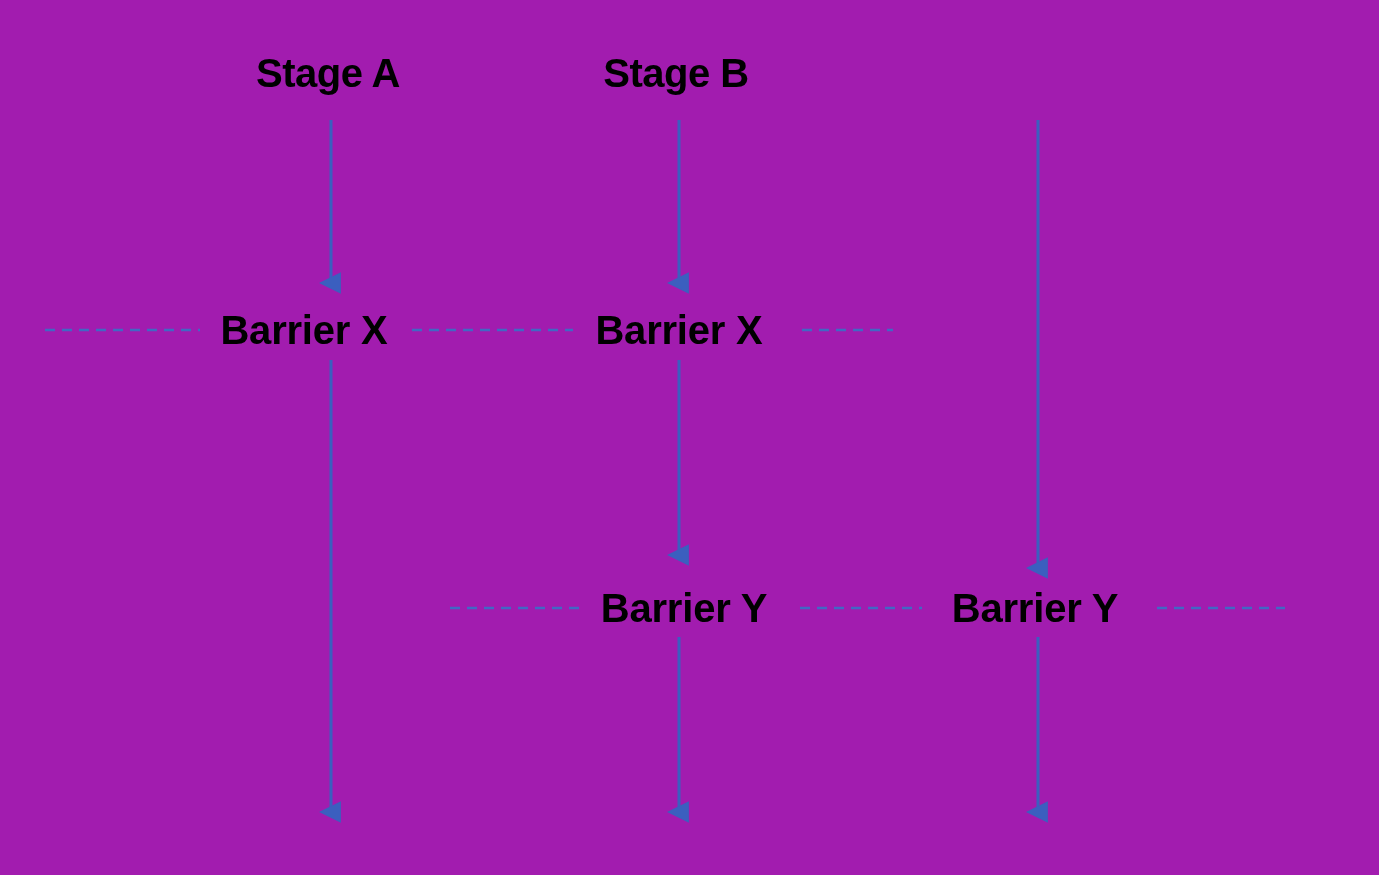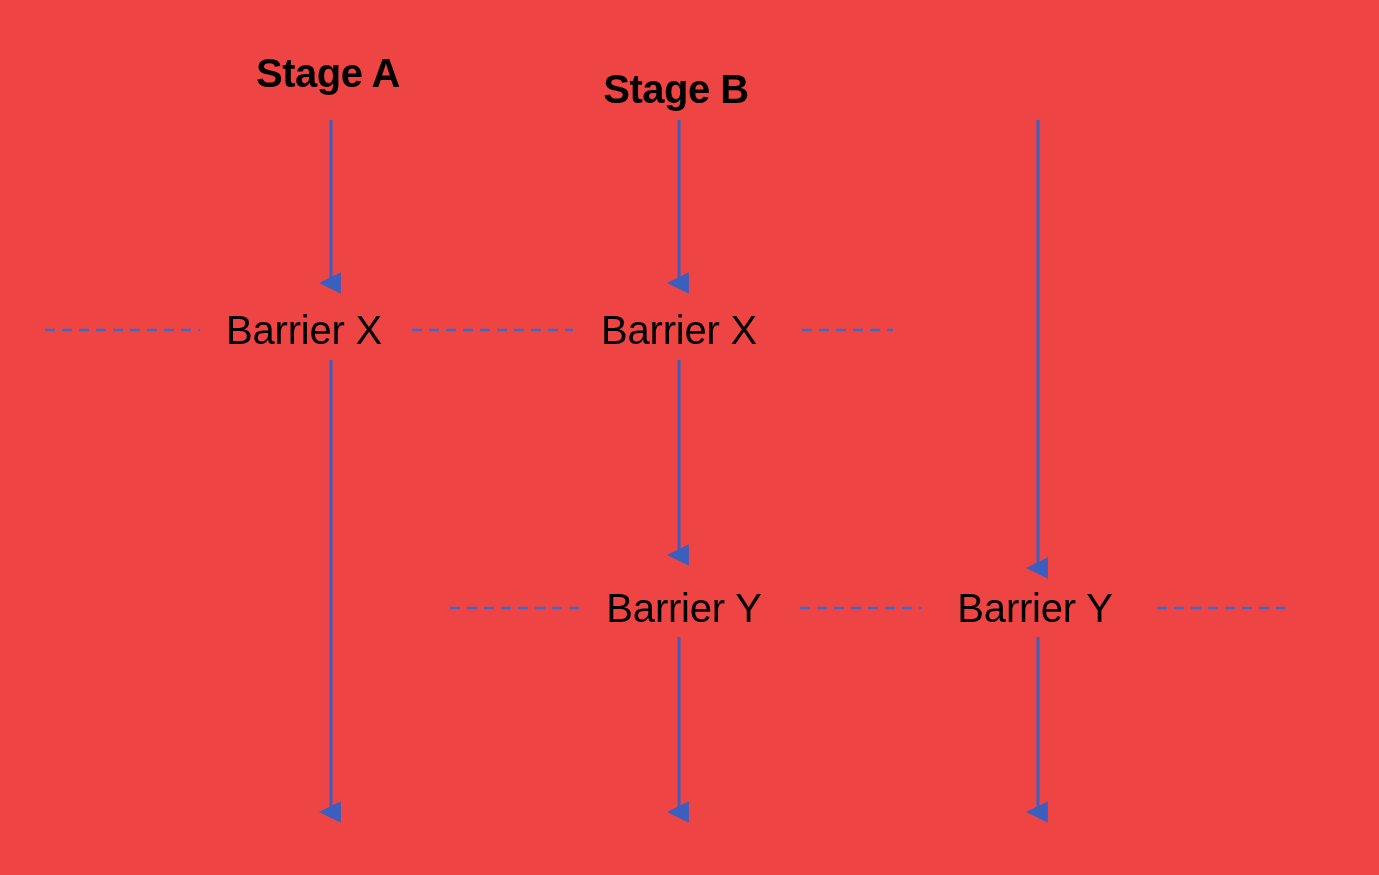--- a/index.html
+++ b/index.html
@@ -7,21 +7,21 @@
     padding: 0;
     background: #ffffff;
   }
   body {
     font-family: "Liberation Sans", sans-serif;
   }
   #canvas {
     position: relative;
     width: 1379px;
     height: 875px;
-    background: #ef4444;
+    background: #a21caf;
     overflow: hidden;
   }
   #flow-svg {
     position: absolute;
     left: 0;
     top: 0;
     width: 1379px;
     height: 875px;
   }
   .node-label {
@@ -31,21 +31,21 @@
     line-height: 1;
   }
   .stage-title {
     font-size: 40px;
     font-weight: bold;
     letter-spacing: -0.5px;
     transform: translate(-50%, 0);
   }
   .barrier-label {
     font-size: 40px;
-    font-weight: normal;
+    font-weight: bold;
     letter-spacing: -0.2px;
     transform: translate(-50%, -50%);
   }
 </style>
 </head>
 <body>
 
 <div id="canvas">
 
   <svg id="flow-svg" viewBox="0 0 1379 875">
@@ -67,21 +67,21 @@
         <line x1="45" y1="330" x2="200" y2="330" stroke="#4268c4" stroke-width="2.6" stroke-dasharray="10 7"></line>
         <line x1="412" y1="330" x2="573" y2="330" stroke="#4268c4" stroke-width="2.6" stroke-dasharray="10 7"></line>
         <line x1="802" y1="330" x2="893" y2="330" stroke="#4268c4" stroke-width="2.6" stroke-dasharray="10 7"></line>
         <line x1="450" y1="608" x2="580" y2="608" stroke="#4268c4" stroke-width="2.6" stroke-dasharray="10 7"></line>
         <line x1="800" y1="608" x2="922" y2="608" stroke="#4268c4" stroke-width="2.6" stroke-dasharray="10 7"></line>
         <line x1="1157" y1="608" x2="1285" y2="608" stroke="#4268c4" stroke-width="2.6" stroke-dasharray="10 7"></line>
       </g>
   </svg>
 
   <div class="node-label stage-title" style="left: 328px; top: 53px;">Stage A</div>
-  <div class="node-label stage-title" style="left: 676px; top: 69px;">Stage B</div>
+  <div class="node-label stage-title" style="left: 676px; top: 53px;">Stage B</div>
 
   <div class="node-label barrier-label" style="left: 304px; top: 330px;">Barrier X</div>
   <div class="node-label barrier-label" style="left: 679px; top: 330px;">Barrier X</div>
 
   <div class="node-label barrier-label" style="left: 684px; top: 608px;">Barrier Y</div>
   <div class="node-label barrier-label" style="left: 1035px; top: 608px;">Barrier Y</div>
 
 </div>
 
 </body></html>

